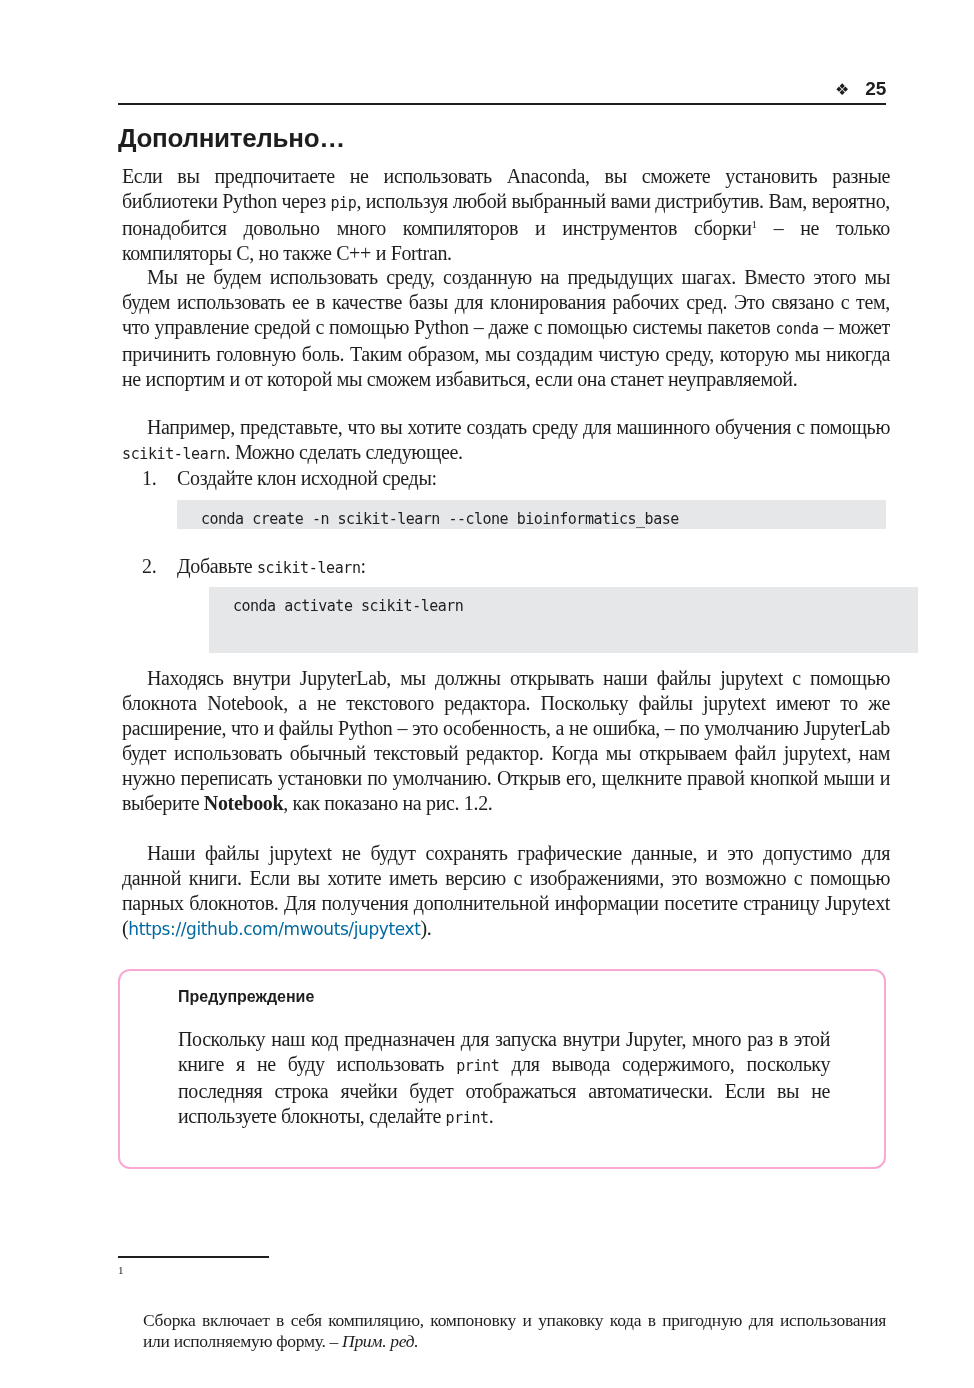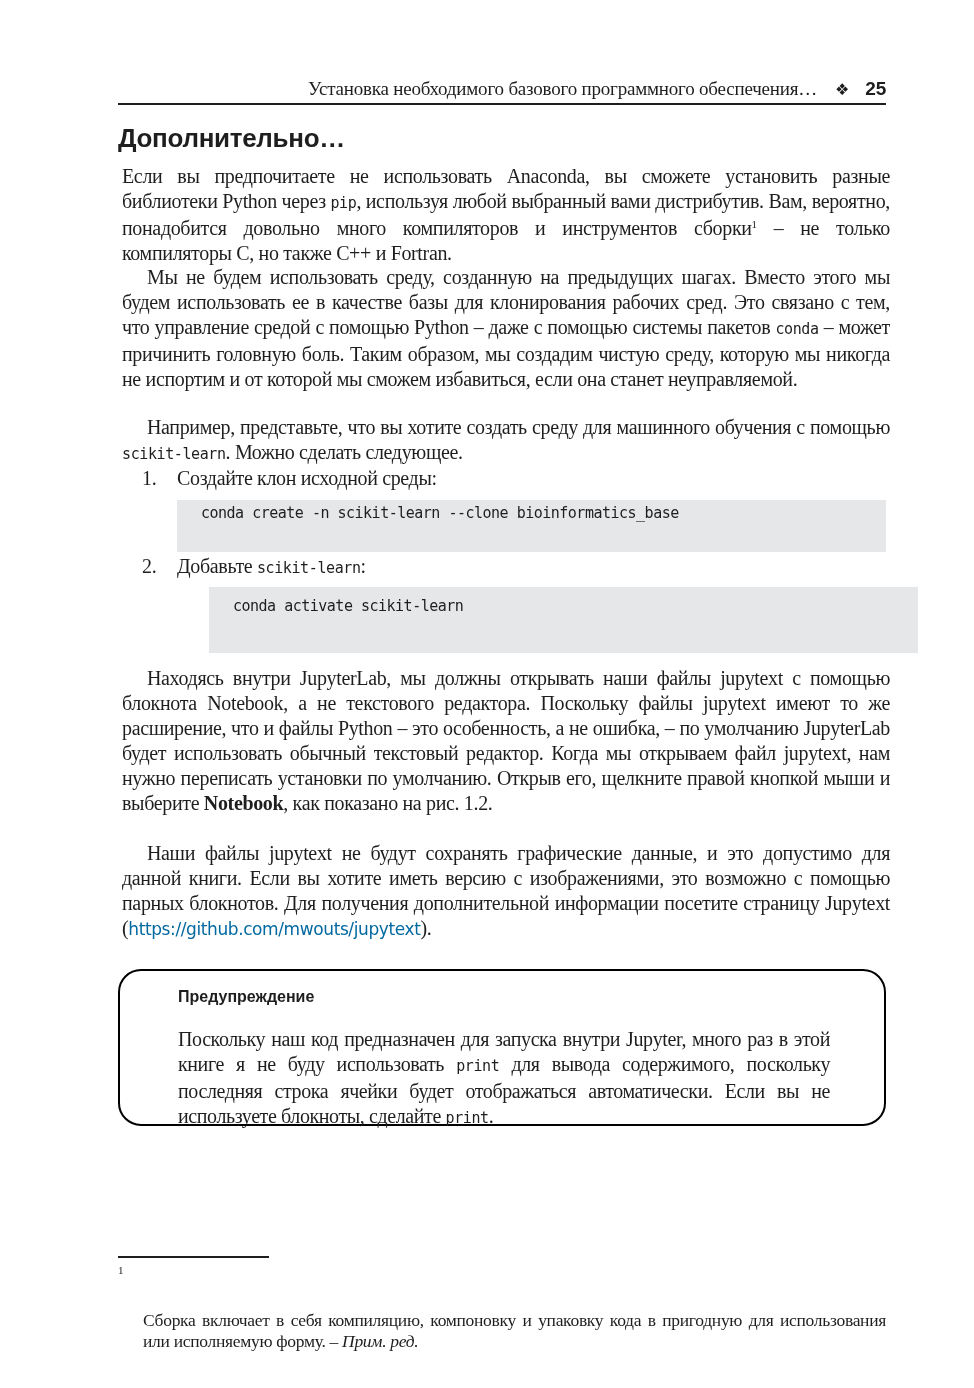--- a/index.html
+++ b/index.html
@@ -52,22 +52,22 @@
       background: #e6e7e8;
       font-family: "DejaVu Sans Mono", "Liberation Mono", monospace;
       font-size: 15px; letter-spacing: -0.5px; color: #1e1e1e;
       box-sizing: border-box; padding-left: 24px;
     }
     .code-line { display: block; height: 27px; line-height: 27px; white-space: pre; }
 
     .link { color: #0369a1; font-family: "DejaVu Sans", sans-serif; font-size: 17px; letter-spacing: -0.4px; text-decoration: none; }
 
     .warning-box {
-      position: absolute; left: 0; top: 969px; width: 768px; height: 157px;
-      border: 2px solid #000000; border-radius: 23px; box-sizing: border-box;
+      position: absolute; left: 0; top: 969px; width: 768px; height: 200px;
+      border: 2px solid #f9a8d4; border-radius: 12px; box-sizing: border-box;
     }
     .warning-title {
       position: absolute; left: 58px; top: 15px;
       font-family: "Liberation Sans", sans-serif; font-weight: bold;
       font-size: 16px; line-height: 22px;
     }
     .warning-text {
       position: absolute; left: 58px; top: 56px; width: 652px;
       font-size: 20px; line-height: 25px; text-align: justify; letter-spacing: -0.4px;
       margin: 0;
@@ -81,39 +81,38 @@
     .footnote .fn-mark { position: absolute; left: 0; top: -2px; font-size: 11px; }
     .footnote .fn-text { display: block; margin-left: 25px; text-align: justify; margin-top: 48px; }
     .footnote em { font-style: italic; }
   </style>
 </head>
 <body>
 
 <div class="page">
 
   <div class="running-head">
-    <span class="rh-title">Установка необходимого базового программного обеспечения…</span>
     <span class="rh-ornament">❖</span>
     <span class="rh-num">25</span>
   </div>
   <div class="head-rule"></div>
 
   <h2 class="section-title">Дополнительно…</h2>
 
   <p class="body-text" style="top:160px;"><span>Если вы предпочитаете не использовать Anaconda, вы сможете установить разные библиотеки Python через </span><code>pip</code><span>, используя любой выбранный вами дистрибутив. Вам, вероятно, понадобится довольно много компиляторов и инструментов сборки</span><sup>1</sup><span> – не только компиляторы C, но также C++ и Fortran.</span></p>
 
   <p class="body-text indent" style="top:261px;"><span>Мы не будем использовать среду, созданную на предыдущих шагах. Вместо этого мы будем использовать ее в качестве базы для клонирования рабочих сред. Это связано с тем, что управление средой с помощью Python – даже с помощью системы пакетов </span><code>conda</code><span> – может причинить головную боль. Таким образом, мы создадим чистую среду, которую мы никогда не испортим и от которой мы сможем избавиться, если она станет неуправляемой.</span></p>
 
   <p class="body-text indent" style="top:411px;"><span>Например, представьте, что вы хотите создать среду для машинного обучения с помощью </span><code>scikit-learn</code><span>. Можно сделать следующее.</span></p>
 
   <div class="list-item" style="top:466px;">
     <span class="num">1.</span>
     <span class="txt">Создайте клон исходной среды:</span>
   </div>
-  <div class="code-block" style="top:500px; height:52px; ">
+  <div class="code-block" style="top:500px; height:29px; padding-top:6px;">
     <span class="code-line">conda create -n scikit-learn --clone bioinformatics_base</span>
   </div>
 
   <div class="list-item" style="top:554px;">
     <span class="num">2.</span>
     <span class="txt"><span>Добавьте </span><code>scikit-learn</code><span>:</span></span>
   </div>
   <div class="code-block" style="top:587px; height:66px; padding-top:6px;margin-left:32px;">
     <span class="code-line">conda activate scikit-learn</span>
   </div>

